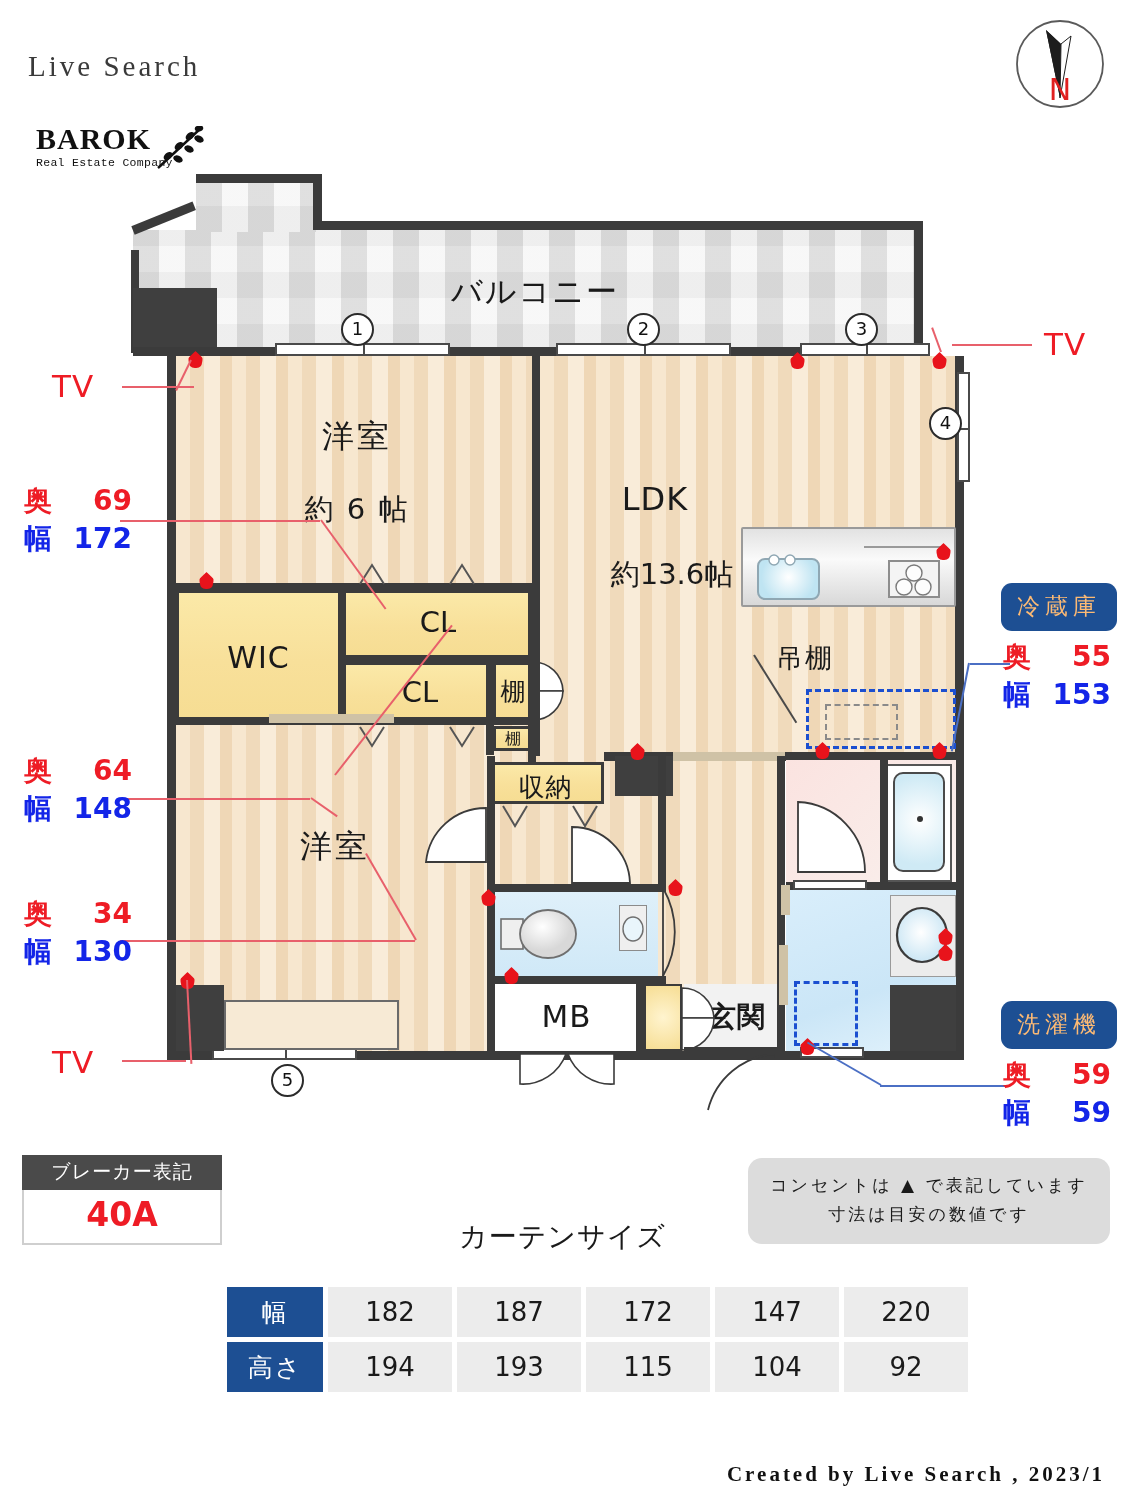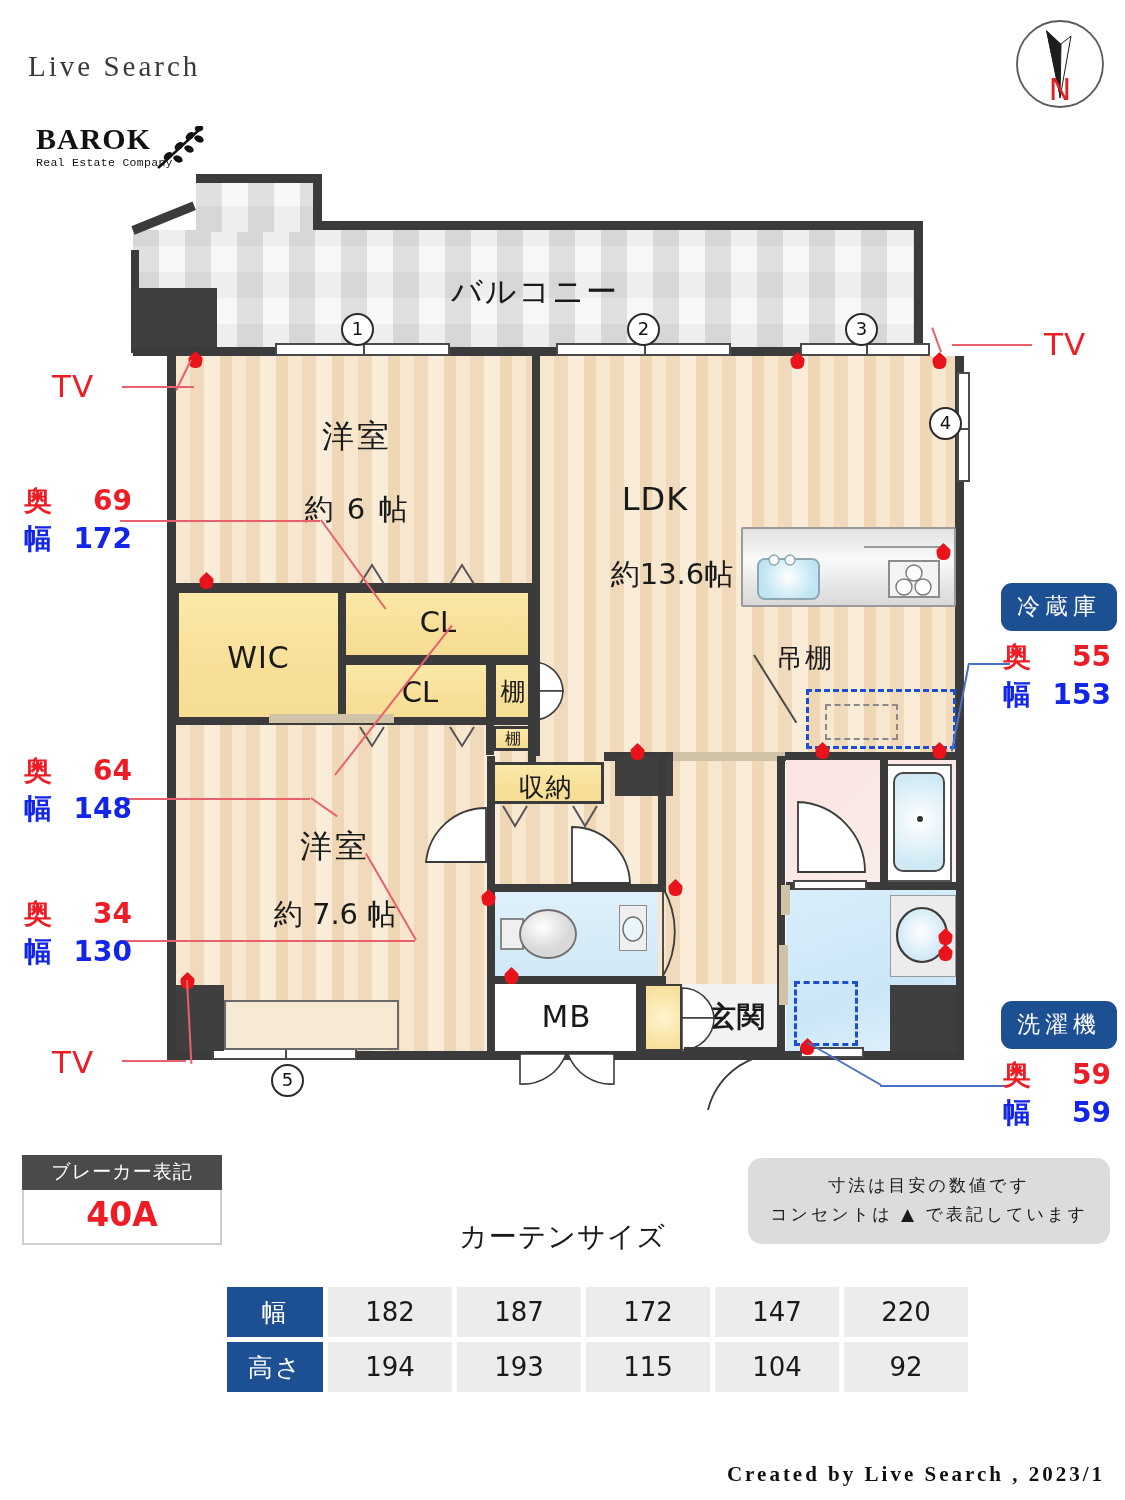--- a/index.html
+++ b/index.html
@@ -78,21 +78,21 @@
   .dimrow .k{display:inline-block;width:46px;}
   .dimrow .v{display:inline-block;width:62px;text-align:right;}
 
   .leader-red{background:#e8606b;height:2px;}
   .leader-blue{background:#4b6fc4;height:2px;}
 
   .tv-label{color:#ee1c25;font-size:31px;font-weight:normal;
     font-family:"DejaVu Sans","Liberation Sans",sans-serif;letter-spacing:1px;}
 
   .appl-badge{
-    background:#1d4f93;color:#ffffff;border-radius:9px;
+    background:#1d4f93;color:#fdba74;border-radius:9px;
     font-family:"DejaVu Sans","Liberation Sans",sans-serif;
     font-size:23px;letter-spacing:5px;text-align:center;
     padding:6px 0 7px 0;box-shadow:0 0 0 2px #1d4f93;
   }
   .dashed-blue{border:3px dashed #1b4fd0;box-sizing:border-box;}
   .dashed-gray{border:2px dashed #8a8a8a;box-sizing:border-box;}
 
   
   #breaker{left:22px;top:1155px;width:200px;}
   #breaker .bhead{
@@ -230,21 +230,20 @@
   <div class="abs numbadge" style="left:929px;top:407px;width:29px;height:29px;line-height:27px;font-size:18px;">4</div>
   <div class="abs numbadge" style="left:271px;top:1064px;width:29px;height:29px;line-height:27px;font-size:18px;">5</div>
 
   <div class="abs room-label" style="left:257px;top:415px;width:200px;font-size:32px;letter-spacing:3px;">洋室</div>
   <div class="abs room-label" style="left:257px;top:490px;width:200px;font-size:29px;letter-spacing:2px;">約 6 帖</div>
 
   <div class="abs room-label" style="left:560px;top:480px;width:190px;font-size:32px;letter-spacing:1px;">LDK</div>
   <div class="abs room-label" style="left:555px;top:555px;width:200px;font-size:29px;margin-left:17px;">約13.6帖</div>
 
   <div class="abs room-label" style="left:235px;top:825px;width:200px;font-size:32px;letter-spacing:3px;">洋室</div>
-  <div class="abs room-label" style="left:225px;top:895px;width:220px;font-size:29px;">約 7.6 帖</div>
 
   <div class="abs closet-yellow" style="left:176px;top:590px;width:165px;height:130px;"></div>
   <div class="abs room-label" style="left:176px;top:640px;width:165px;font-size:30px;letter-spacing:1px;">WIC</div>
 
   <div class="abs closet-yellow" style="left:343px;top:590px;width:190px;height:68px;"></div>
   <div class="abs room-label" style="left:373px;top:605px;width:130px;font-size:29px;">CL</div>
 
   <div class="abs closet-yellow" style="left:343px;top:662px;width:148px;height:62px;"></div>
   <div class="abs room-label" style="left:360px;top:675px;width:120px;font-size:29px;">CL</div>
 
@@ -475,22 +474,22 @@
   <div class="dimrow" style="margin-top:9px;"><span class="k dim-red">奥</span><span class="v dim-red">59</span></div>
   <div class="dimrow"><span class="k dim-blue">幅</span><span class="v dim-blue">59</span></div>
 </div>
 
 <div class="abs" id="breaker">
   <div class="bhead">ブレーカー表記</div>
   <div class="bbody">40A</div>
 </div>
 
 <div class="abs" id="note-box">
+  <div>コンセントは ▲ で表記しています</div>
   <div>寸法は目安の数値です</div>
-  <div>コンセントは ▲ で表記しています</div>
 </div>
 
 <div class="abs" id="curtain-title">カーテンサイズ</div>
 <table class="abs" id="curtain-table">
   <tbody>
   <tr>
     <th>幅</th>
     <td>182</td>
     <td>187</td>
     <td>172</td>

